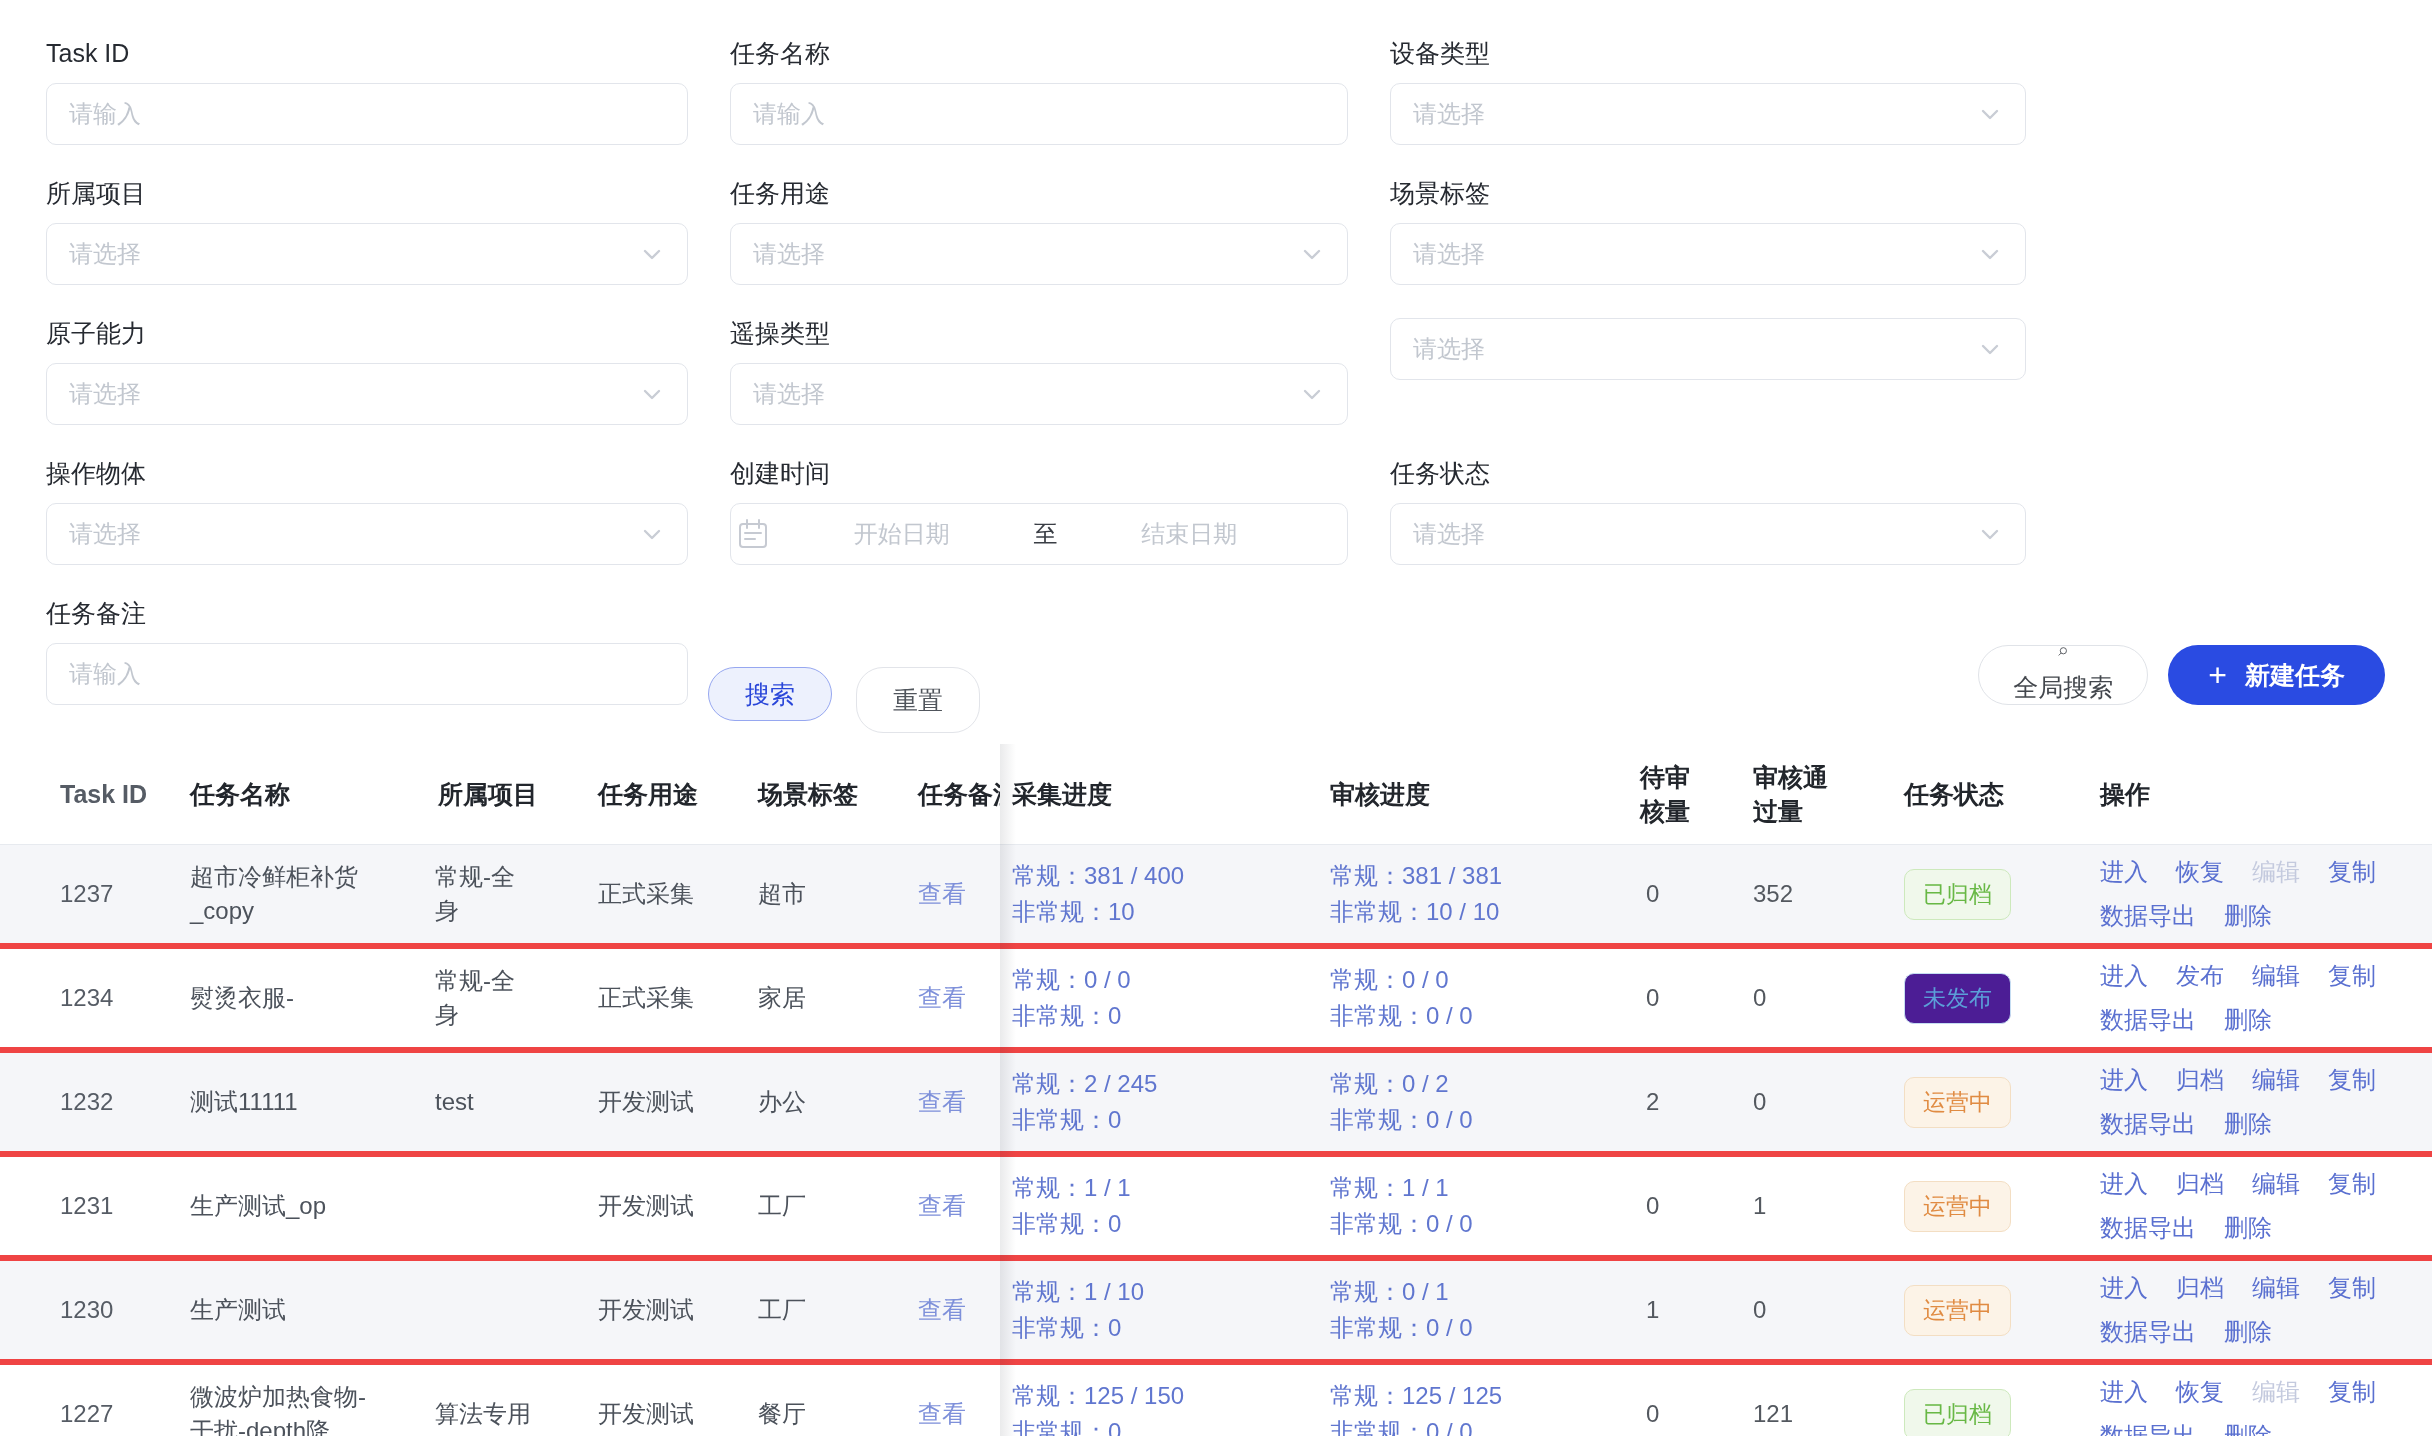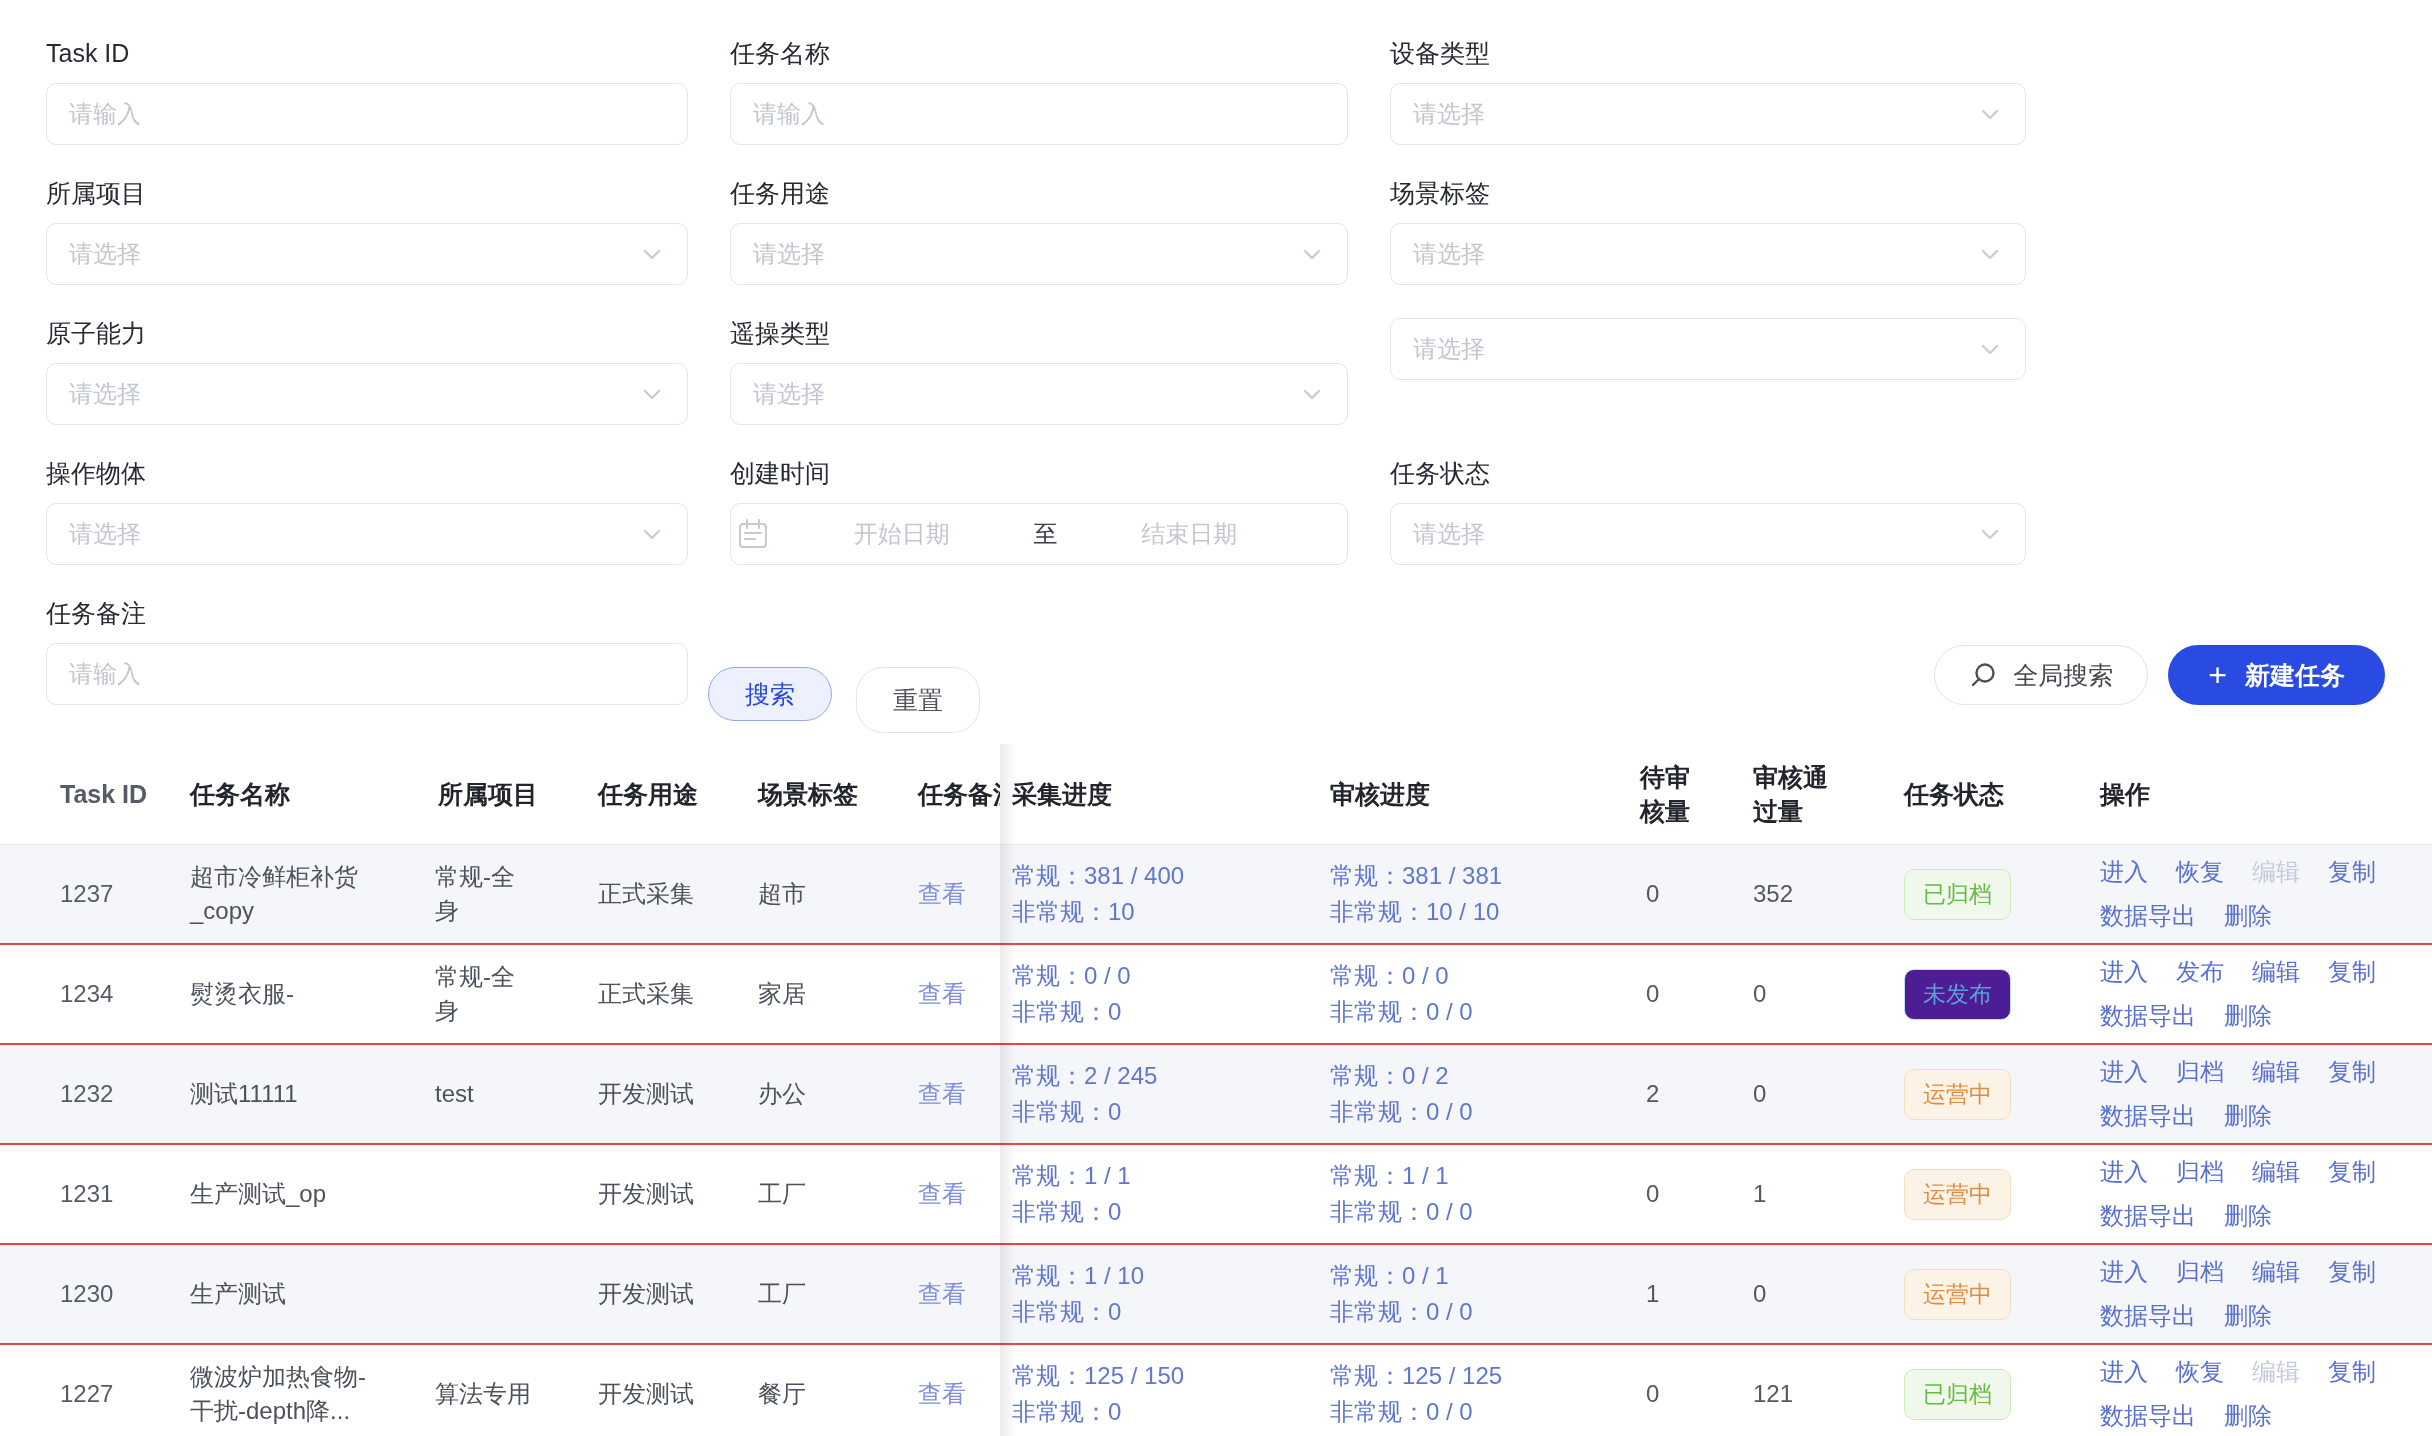--- a/index.html
+++ b/index.html
@@ -42,36 +42,37 @@
     background:#fff;border:1px solid #e2e4e9;color:#50555c;
     display:flex;align-items:center;
   }
 
   
   .toolbar{position:absolute;top:645px;right:47px;display:flex;align-items:center;gap:20px;}
   .global-search{
     height:60px;box-sizing:border-box;border:1px solid #e0e3e8;border-radius:30px;
     display:flex;align-items:center;gap:14px;padding:0 34px;font-size:25px;color:#43474d;
     background:#fff;
+    flex-direction:column;
   }
   .btn-new{
     height:60px;border:none;border-radius:30px;background:#2a4be2;color:#fff;
     font-size:25px;font-weight:700;display:flex;align-items:center;gap:18px;padding:0 40px;
   }
   .plus{font-size:32px;font-weight:400;line-height:1;}
 
   
   .table{position:absolute;left:0;top:744px;width:2432px;}
   .thead,.trow{
     display:grid;
     grid-template-columns:190px 245px 160px 160px 160px 85px 322px 308px 115px 155px 180px 352px;
     align-items:center;
   }
   .thead{height:100px;border-bottom:1px solid #e7eaef;font-size:25px;font-weight:700;color:#22262c;}
-  .trow{height:98px;border-bottom:2px solid #ef4444;font-size:24px;color:#4c525b;}
+  .trow{height:98px;border-bottom:6px solid #ef4444;font-size:24px;color:#4c525b;}
   .trow.striped{background:#f5f6f9;}
   .cell{box-sizing:border-box;}
   .c-taskid{padding-left:60px;color:#565c65;}
   .c-name{padding-right:49px;line-height:34px;}
   .c-project{padding-right:60px;line-height:34px;}
   .h-pad3{padding-left:3px;}
   .c-purpose,.c-scene{padding-left:3px;}
   .c-remark{padding-left:3px;overflow:hidden;white-space:nowrap;}
   .h-remark{overflow:hidden;white-space:nowrap;}
   .c-collect{padding-left:12px;color:#6076cf;line-height:36px;}

